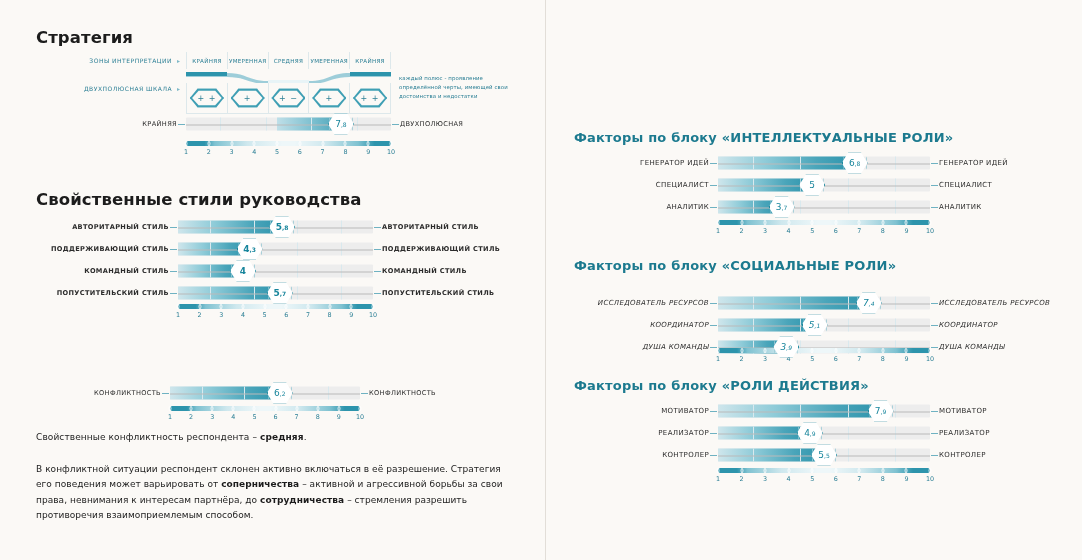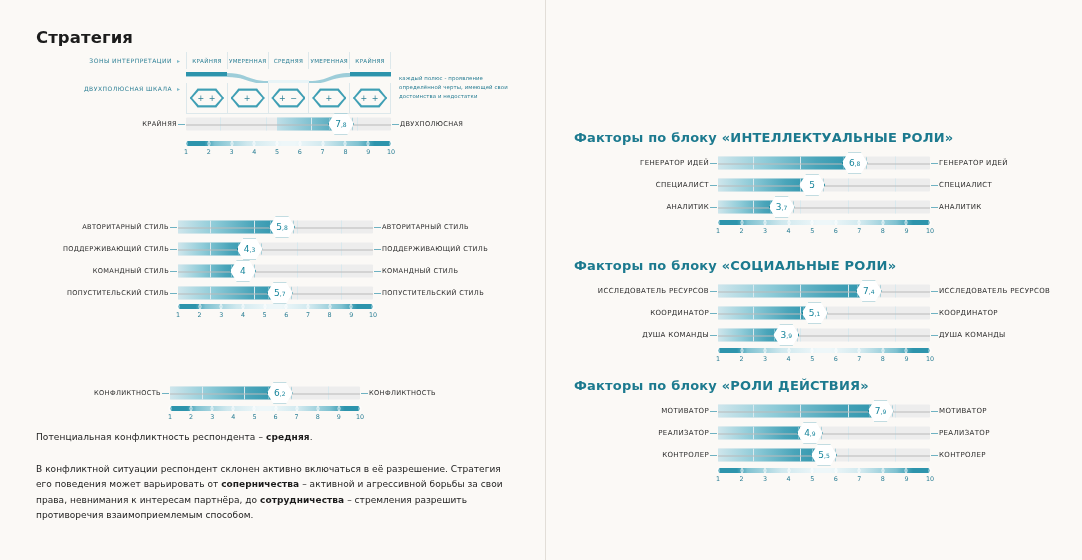--- a/index.html
+++ b/index.html
@@ -294,21 +294,22 @@
         <div class="num" style="left:66.66666666666666%">7</div>
         <div class="notch" style="left:77.77777777777779%"></div>
         <div class="num" style="left:77.77777777777779%">8</div>
         <div class="notch" style="left:88.88888888888889%"></div>
         <div class="num" style="left:88.88888888888889%">9</div>
         <div class="notch" style="left:100%"></div>
         <div class="num" style="left:100%">10</div>
       </div>
   </div>
 
-  <div style="position:absolute;left:178px;top:216px;width:195px;" id="styles-rows">
+  <div style="position:absolute;left:36px;top:190px;" class="h-main">Свойственные стили руководства</div>
+  <div style="position:absolute;left:178px;top:216px;width:195px;font-weight:bold;" id="styles-rows">
       <div class="row">
         <div class="lbl-left ">АВТОРИТАРНЫЙ СТИЛЬ</div>
         <div class="tick-l"></div>
         <div class="track">
           <div class="fill" style="left:0;width:53.333333333333336%"></div>
           <div class="gridline" style="left:16.666666666666664%"></div>
           <div class="gridline" style="left:38.88888888888889%"></div>
           <div class="gridline" style="left:61.111111111111114%"></div>
           <div class="gridline" style="left:83.33333333333334%"></div>
           <div class="axis"></div>
@@ -451,21 +452,21 @@
         <div class="notch" style="left:77.77777777777779%"></div>
         <div class="num" style="left:77.77777777777779%">8</div>
         <div class="notch" style="left:88.88888888888889%"></div>
         <div class="num" style="left:88.88888888888889%">9</div>
         <div class="notch" style="left:100%"></div>
         <div class="num" style="left:100%">10</div>
       </div>
   </div>
 
   <div class="p-summary" style="left:36px;top:432px;width:480px;">
-    <span>Потенциальная конфликтность респондента – </span><b>средняя</b><span>.</span>
+    <span>Свойственные конфликтность респондента – </span><b>средняя</b><span>.</span>
   </div>
 
   <div class="p-body" style="left:36px;top:462px;width:480px;">
     <span>В конфликтной ситуации респондент склонен активно включаться в её разрешение. Стратегия его поведения может варьировать от </span><b>соперничества</b><span> – активной и агрессивной борьбы за свои права, невнимания к интересам партнёра, до </span><b>сотрудничества</b><span> – стремления разрешить противоречия взаимоприемлемым способом.</span>
   </div>
 
 
   <div id="roles-blocks">
       <div class="h-block" style="position: absolute; left: 574px; top: 130px;">Факторы по блоку «ИНТЕЛЛЕКТУАЛЬНЫЕ РОЛИ»</div>
       <div style="position: absolute; left: 718px; top: 152px; width: 212px;">
@@ -549,21 +550,21 @@
           <div class="num" style="left:66.66666666666666%">7</div>
           <div class="notch" style="left:77.77777777777779%"></div>
           <div class="num" style="left:77.77777777777779%">8</div>
           <div class="notch" style="left:88.88888888888889%"></div>
           <div class="num" style="left:88.88888888888889%">9</div>
           <div class="notch" style="left:100%"></div>
           <div class="num" style="left:100%">10</div>
         </div>
       </div>
       <div class="h-block" style="position: absolute; left: 574px; top: 258px;">Факторы по блоку «СОЦИАЛЬНЫЕ РОЛИ»</div>
-      <div style="position: absolute; left: 718px; top: 280px; width: 212px;">
+      <div style="position: absolute; left: 718px; top: 292px; width: 212px; font-style: italic;">
         <div class="row">
           <div class="lbl-left lg">ИССЛЕДОВАТЕЛЬ РЕСУРСОВ</div>
           <div class="tick-l"></div>
           <div class="track">
             <div class="fill" style="left:0;width:71.11111111111111%"></div>
             <div class="gridline" style="left:16.666666666666664%"></div>
             <div class="gridline" style="left:38.88888888888889%"></div>
             <div class="gridline" style="left:61.111111111111114%"></div>
             <div class="gridline" style="left:83.33333333333334%"></div>
             <div class="axis"></div>

